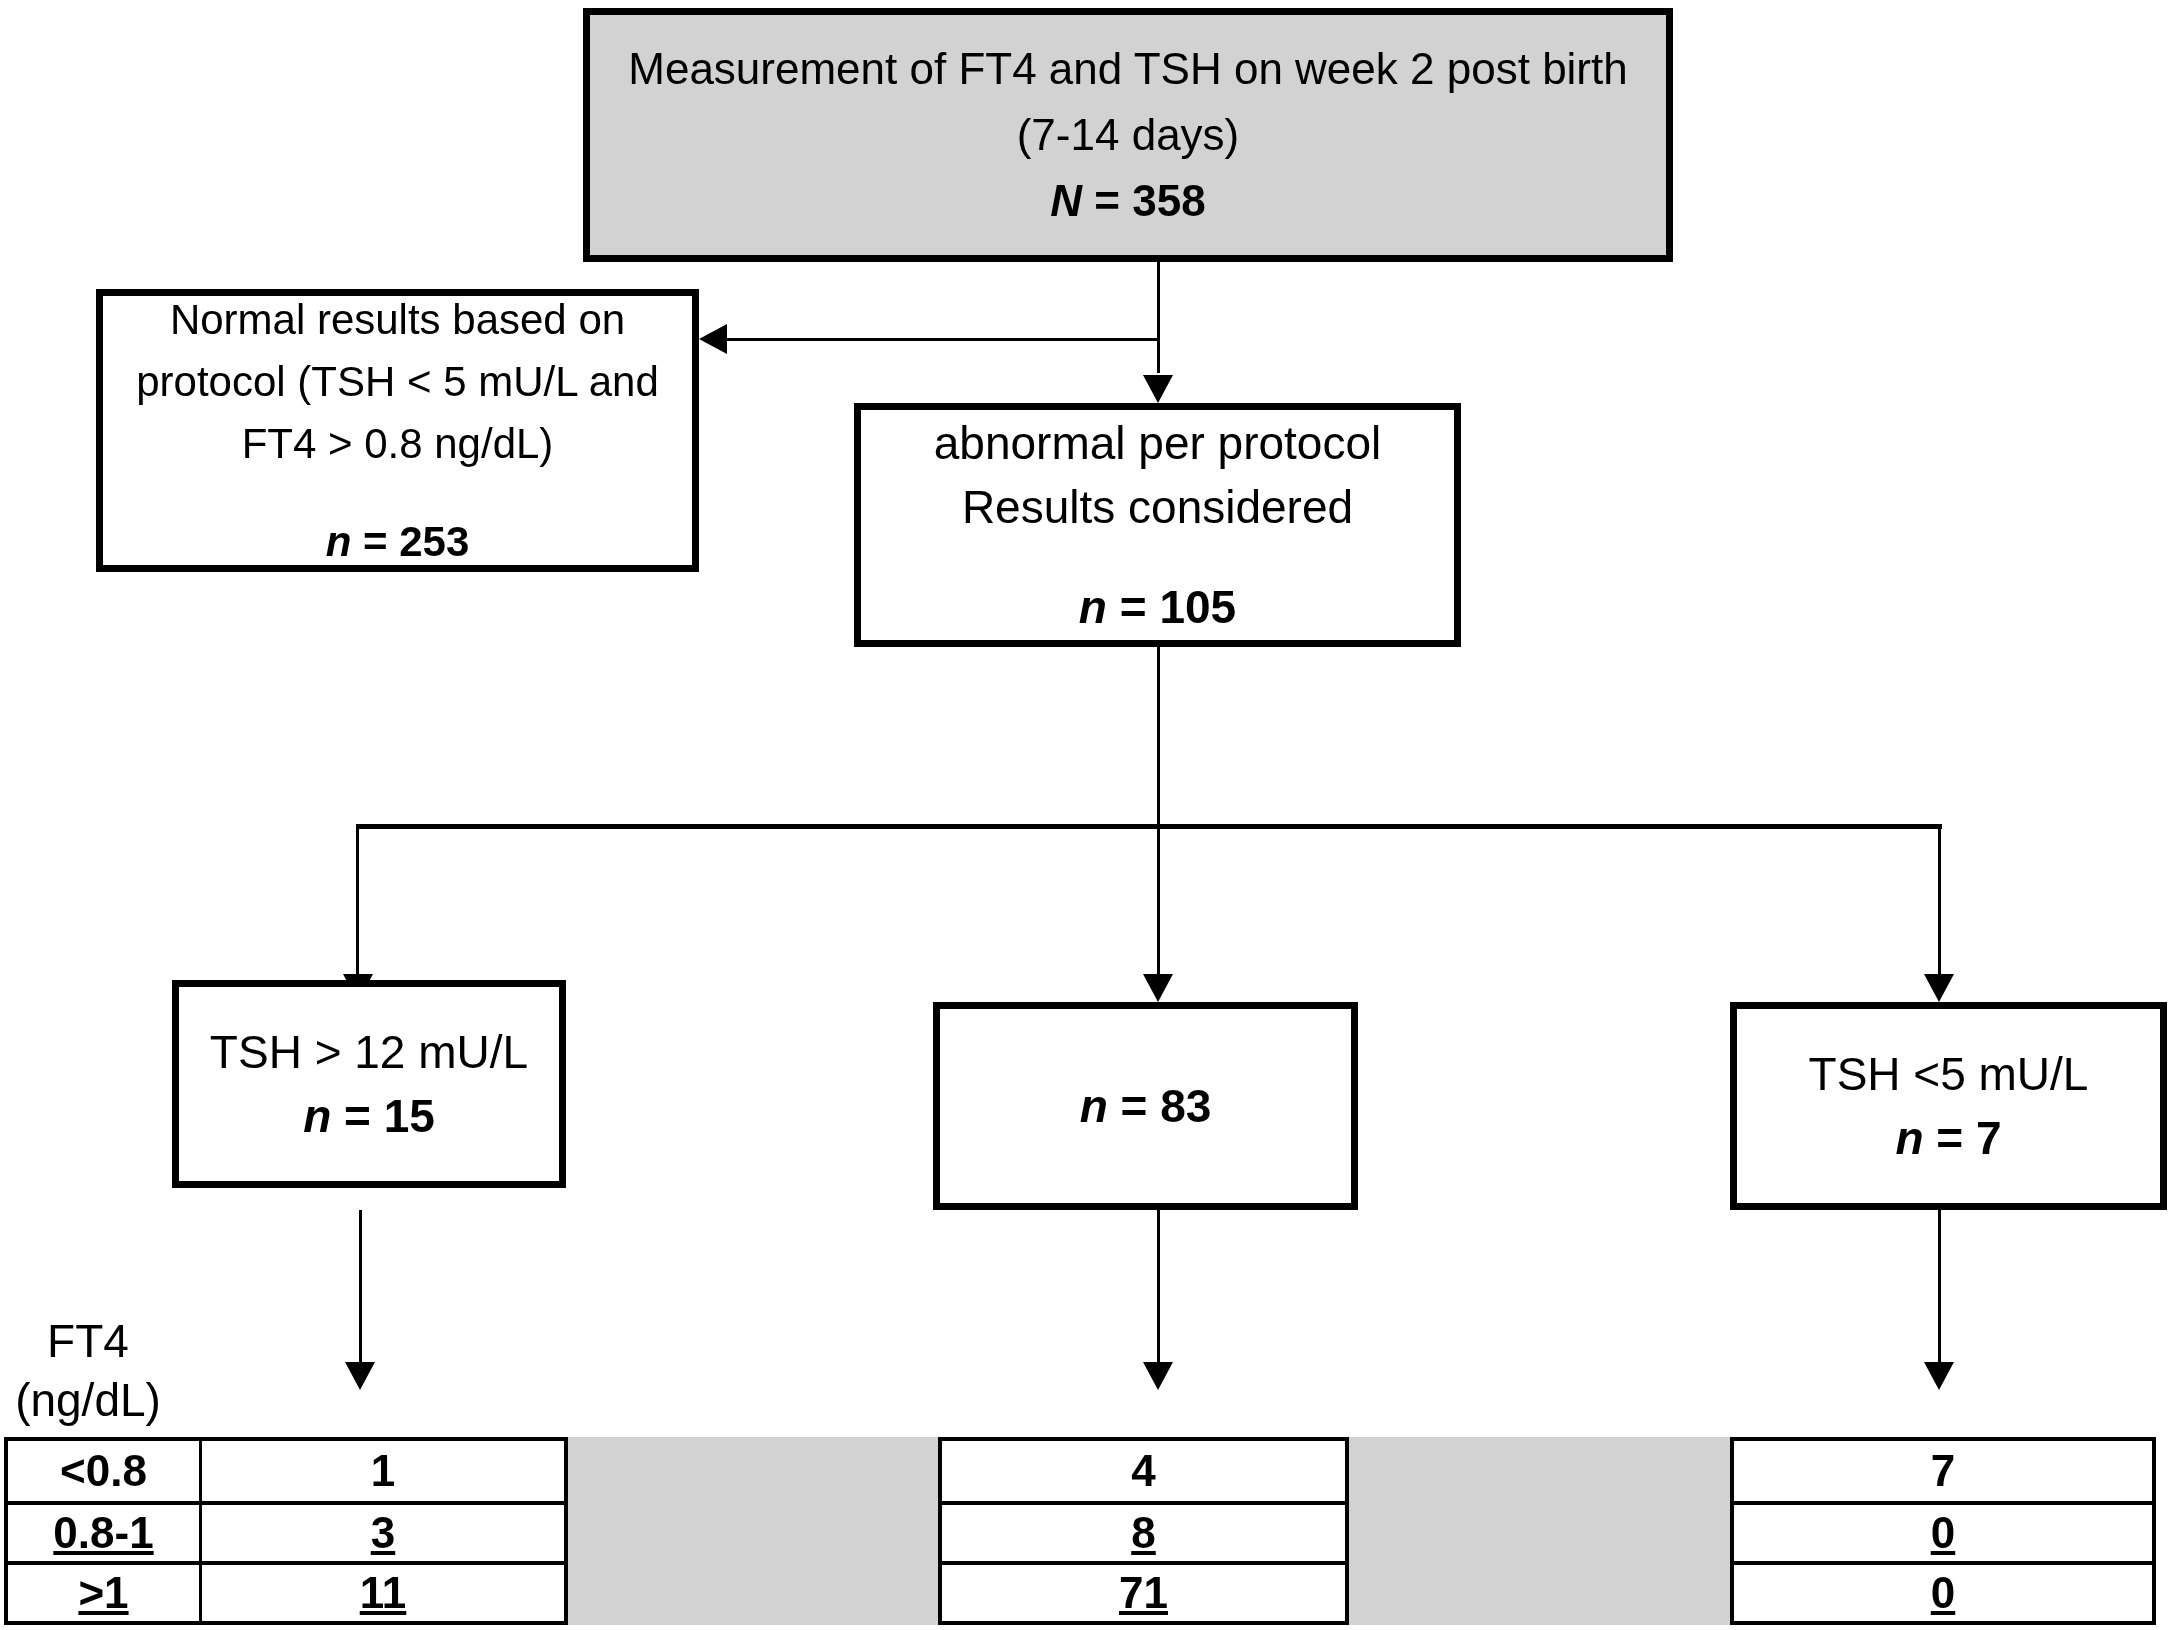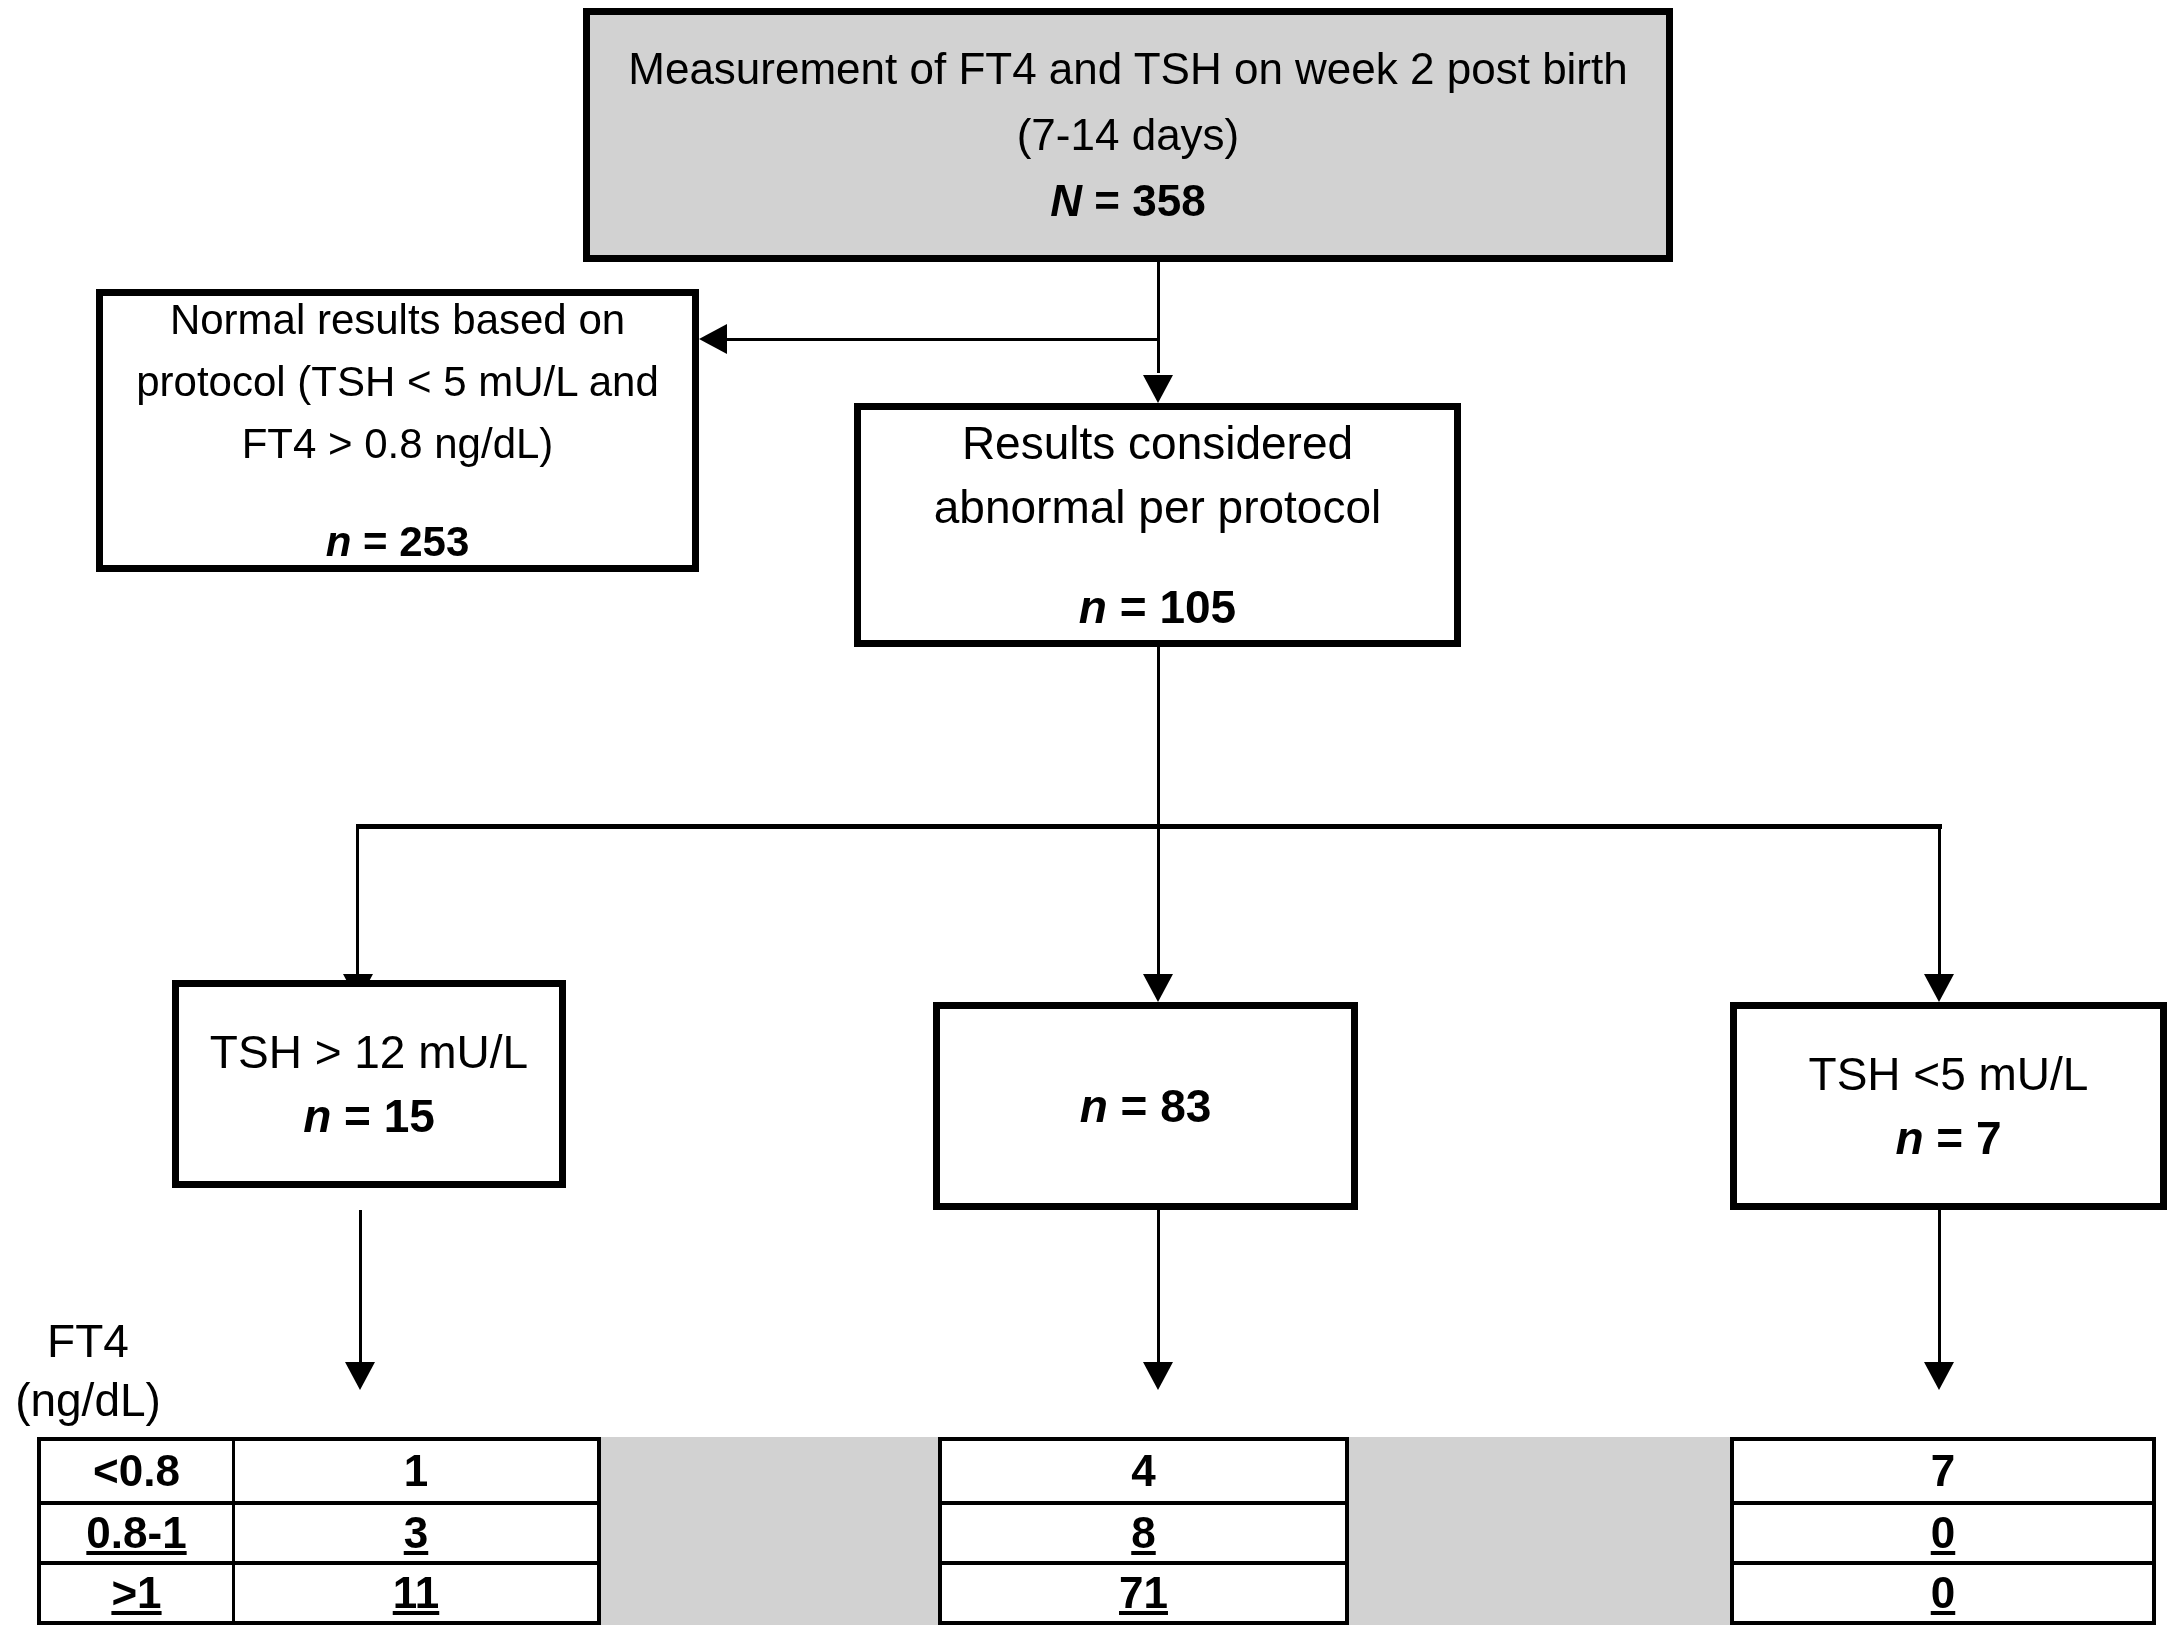--- a/index.html
+++ b/index.html
@@ -42,21 +42,21 @@
   
   #ft4-label{position:absolute;left:8px;top:1312px;width:160px;text-align:center;
     font-size:46px;line-height:59px;}
   
   .band{position:absolute;top:1437px;height:188px;background:var(--band-gray);}
   #band-1{left:568px;width:370px;}
   #band-2{left:1349px;width:381px;}
   
   .ftable{position:absolute;top:1437px;height:188px;border:4px solid var(--ink);
     box-sizing:border-box;background:#fff;display:grid;grid-template-rows:1fr 1fr 1fr;}
-  #table-1{left:4px;width:564px;margin-left:33px;}
+  #table-1{left:4px;width:564px;}
   #table-2{left:938px;width:411px;}
   #table-3{left:1730px;width:426px;}
   .trow{display:grid;align-items:stretch;}
   .trow + .trow{border-top:4px solid var(--ink);text-decoration:underline;}
   #table-1 .trow{grid-template-columns:194px 1fr;}
   .tcell{display:flex;align-items:center;justify-content:center;
     font-size:44px;font-weight:bold;}
   .tlabel{border-right:3px solid var(--ink);}
 </style>
 </head>
@@ -77,22 +77,22 @@
   <div class="arrow-left" style="left:699px;top:324px;"></div>
 
   <div class="box" id="normal-box">
     <div class="bl">Normal results based on</div>
     <div class="bl">protocol (TSH &lt; 5 mU/L and</div>
     <div class="bl">FT4 &gt; 0.8 ng/dL)</div>
     <div class="bl nline-reg"><span class="nvar">n</span><span> = 253</span></div>
   </div>
 
   <div class="box" id="abnormal-box">
+    <div class="bl">abnormal per protocol</div>
     <div class="bl">Results considered</div>
-    <div class="bl">abnormal per protocol</div>
     <div class="bl nline-reg"><span class="nvar">n</span><span> = 105</span></div>
   </div>
 
   <div class="vline" style="left:1157px;top:647px;width:3px;height:179px;"></div>
 
   <div class="hline" style="left:356px;top:824px;width:1586px;height:5px;"></div>
 
   <div class="vline" style="left:356px;top:829px;width:3px;height:145px;"></div>
   <div class="arrow-down" style="left:343px;top:974px;"></div>
   <div class="vline" style="left:1157px;top:829px;width:3px;height:145px;"></div>

